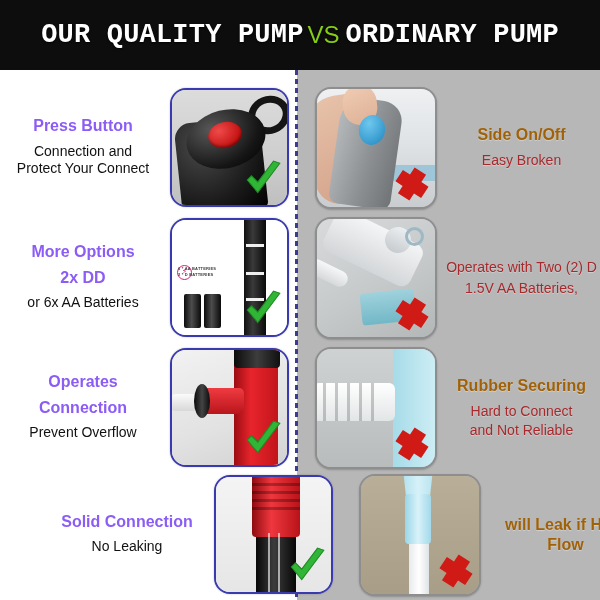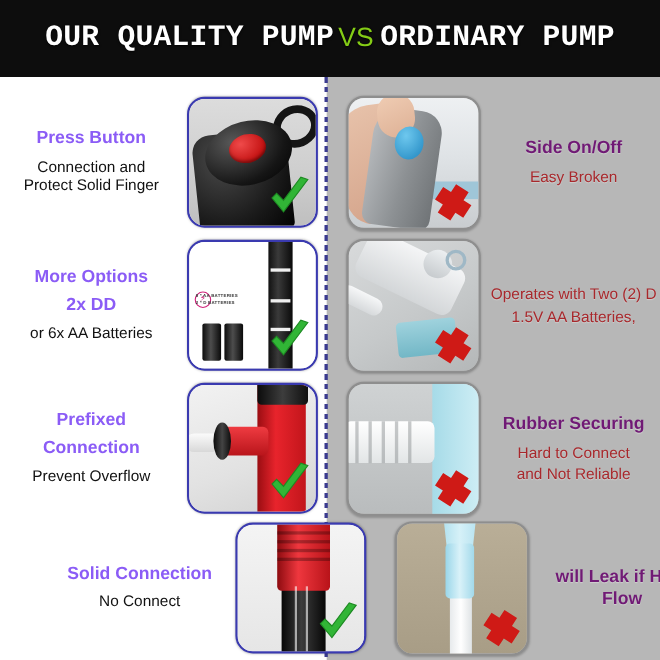--- a/index.html
+++ b/index.html
@@ -48,21 +48,21 @@
   .txtL{width:170px;text-align:center;padding-right:4px;box-sizing:border-box;}
   .txtR{flex:1;text-align:center;padding-left:6px;box-sizing:border-box;}
 
   .ttlL{
     color:#8b5cf6;font-weight:bold;font-size:16px;line-height:1.18;
     margin-bottom:7px;
   }
   .subL{color:#111111;font-size:14px;line-height:1.28;}
 
   .ttlR{
-    color:#701a75;font-weight:bold;font-size:16px;line-height:1.2;
+    color:#a16207;font-weight:bold;font-size:16px;line-height:1.2;
     margin-bottom:7px;text-shadow:0 1px 1px rgba(255,255,255,.35);
   }
   .subR{color:#a8282c;font-size:14px;line-height:1.32;
         text-shadow:0 1px 1px rgba(255,255,255,.35);}
   .plainR{color:#a8282c;font-size:14px;line-height:1.45;
         text-shadow:0 1px 1px rgba(255,255,255,.35);}
 
   
   .cardL{
     position:relative;width:115px;height:115px;flex:0 0 115px;
@@ -194,21 +194,21 @@
   </div>
 
   <div class="colL"></div>
   <div class="colR"></div>
   <div class="divider"></div>
 
   <div class="rowL r1">
     <div class="txtL">
       <div class="ttlL">Press Button</div>
       <div class="subL">Connection and</div>
-      <div class="subL">Protect Solid Finger</div>
+      <div class="subL">Protect Your Connect</div>
     </div>
     <div class="cardL">
       <div class="art">
         <div class="p1-bg"></div>
         <div class="p1-body"></div>
         <div class="p1-loop"></div>
         <div class="p1-cap"></div>
         <div class="p1-btn"></div>
       </div>
       <svg class="check" viewBox="0 0 40 40">
@@ -237,21 +237,21 @@
         <div class="p2-lbl" style="top:52px;">2 * D BATTERIES</div>
       </div>
       <svg class="check" viewBox="0 0 40 40">
         <path d="M5 20 L15 32 L36 4 L30 2 L15 22 L9 16 Z" fill="#31b536" stroke="#1d8a22" stroke-width="1"></path>
       </svg>
     </div>
   </div>
 
   <div class="rowL r3">
     <div class="txtL">
-      <div class="ttlL">Prefixed</div>
+      <div class="ttlL">Operates</div>
       <div class="ttlL">Connection</div>
       <div class="subL">Prevent Overflow</div>
     </div>
     <div class="cardL">
       <div class="art">
         <div class="p3-bg"></div>
         <div class="p3-hose"></div>
         <div class="p3-col"></div>
         <div class="p3-cap"></div>
         <div class="p3-arm"></div>
@@ -259,21 +259,21 @@
       </div>
       <svg class="check" viewBox="0 0 40 40">
         <path d="M5 20 L15 32 L36 4 L30 2 L15 22 L9 16 Z" fill="#31b536" stroke="#1d8a22" stroke-width="1"></path>
       </svg>
     </div>
   </div>
 
   <div class="rowL r4">
     <div class="txtL">
       <div class="ttlL">Solid Connection</div>
-      <div class="subL">No Connect</div>
+      <div class="subL">No Leaking</div>
     </div>
     <div class="cardL">
       <div class="art">
         <div class="p4-bg"></div>
         <div class="p4-black"></div>
         <div class="p4-red"></div>
         <div class="p4-rib" style="top:6px;"></div>
         <div class="p4-rib" style="top:14px;"></div>
         <div class="p4-rib" style="top:22px;"></div>
         <div class="p4-rib" style="top:30px;"></div>

